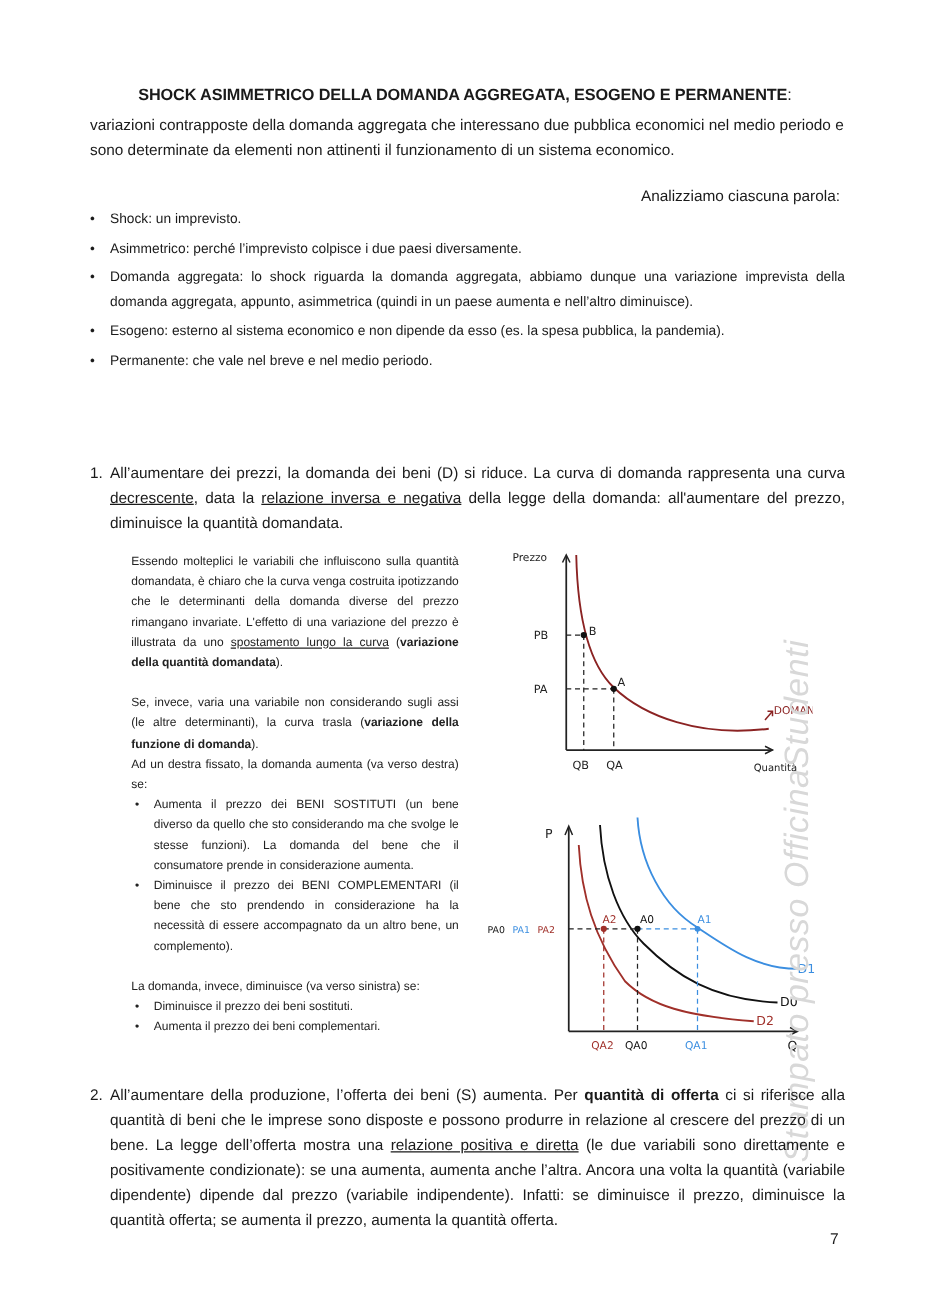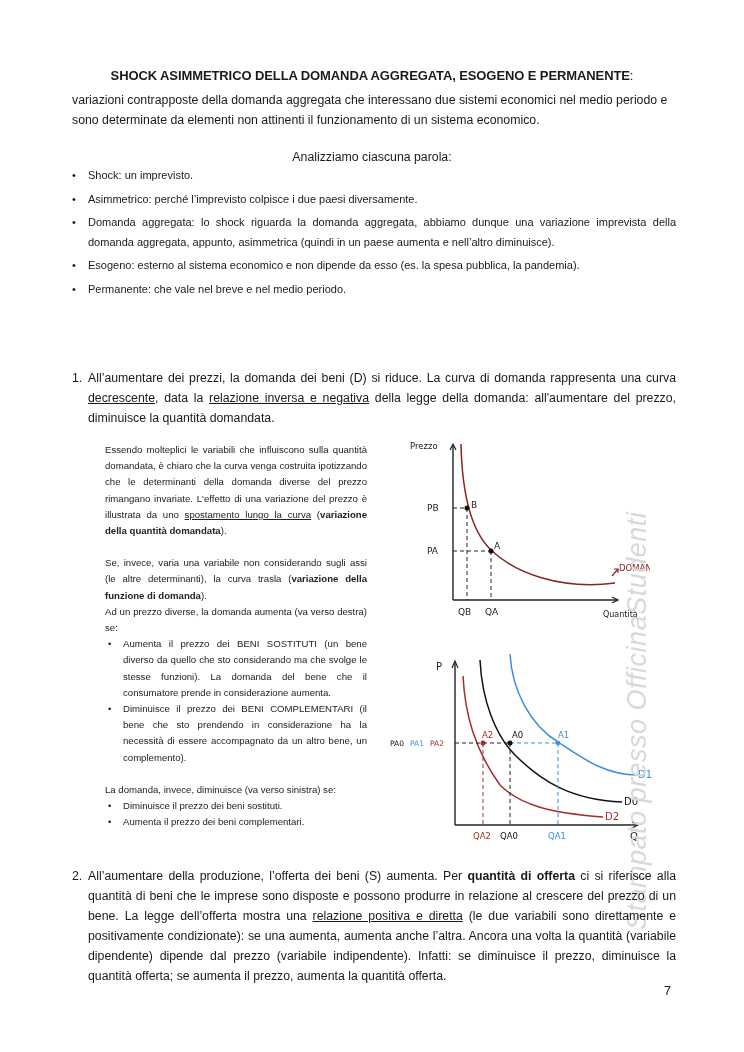--- a/index.html
+++ b/index.html
@@ -4,21 +4,21 @@
 <style>
   html, body { margin: 0; padding: 0; background: #ffffff; }
   body { width: 744px; height: 1052px; position: relative; overflow: hidden;
          font-family: "Liberation Sans", "DejaVu Sans", sans-serif; color: #1a1a1a; }
   .page { position: absolute; left: 0; top: 0; width: 648px; height: 1052px; }
   .title { position: absolute; left: 72px; top: 68px; width: 600px; text-align: center;
            font-size: 13px; font-weight: bold; letter-spacing: -0.1px; }
   .title .colon { font-weight: normal; }
   .para { position: absolute; left: 72px; width: 604px; font-size: 12.3px; line-height: 20px; }
   .intro { top: 90px; }
-  .center { position: absolute; left: 72px; width: 600px; text-align: center; font-size: 12.3px; }
+  .center { position: absolute; left: 72px; width: 600px; text-align: right; font-size: 12.3px; }
   ul.bul { position: absolute; left: 72px; width: 604px; margin: 0; padding: 0; list-style: none;
            font-size: 11px; line-height: 19.5px; }
   ul.bul li { position: relative; padding-left: 16px; margin-bottom: 4px; text-align: justify; }
   ul.bul li::before { content: "\2022"; position: absolute; left: 0; top: 0; }
   .section-title { position: absolute; left: 72px; top: 345px; width: 600px; text-align: center;
                    font-size: 12.5px; text-decoration: underline; font-variant: small-caps; }
   .num-item { position: absolute; left: 72px; width: 604px; font-size: 12.3px; line-height: 20px; }
   .num-item .n { position: absolute; left: 0; top: 0; }
   .num-item .body { margin-left: 16px; text-align: justify; }
   .u { text-decoration: underline; }
@@ -38,42 +38,42 @@
 </style>
 </head>
 <body>
 
 <div class="page">
 
   <div class="title">
     <span>SHOCK ASIMMETRICO DELLA DOMANDA AGGREGATA, ESOGENO E PERMANENTE</span><span class="colon">:</span>
   </div>
 
-  <div class="para intro">variazioni contrapposte della domanda aggregata che interessano due sistemi economici nel medio periodo e sono determinate da elementi non attinenti il funzionamento di un sistema economico.</div>
+  <div class="para intro">variazioni contrapposte della domanda aggregata che interessano due pubblica economici nel medio periodo e sono determinate da elementi non attinenti il funzionamento di un sistema economico.</div>
 
   <div class="center" style="top:150px;">Analizziamo ciascuna parola:</div>
 
   <ul class="bul" style="top:166px;">
     <li>Shock: un imprevisto.</li>
     <li>Asimmetrico: perché l’imprevisto colpisce i due paesi diversamente.</li>
     <li>Domanda aggregata: lo shock riguarda la domanda aggregata, abbiamo dunque una variazione imprevista della domanda aggregata, appunto, asimmetrica (quindi in un paese aumenta e nell’altro diminuisce).</li>
     <li>Esogeno: esterno al sistema economico e non dipende da esso (es. la spesa pubblica, la pandemia).</li>
     <li>Permanente: che vale nel breve e nel medio periodo.</li>
   </ul>
 
 
   <div class="num-item" style="top:368px;">
     <span class="n">1.</span>
     <div class="body"><span>All’aumentare dei prezzi, la domanda dei beni (D) si riduce. La curva di domanda rappresenta una curva </span><span class="u">decrescente</span><span>, data la </span><span class="u">relazione inversa e negativa</span><span> della legge della domanda: all'aumentare del prezzo, diminuisce la quantità domandata.</span></div>
   </div>
 
   <div class="box" style="top:442px;">
     <p><span>Essendo molteplici le variabili che influiscono sulla quantità domandata, è chiaro che la curva venga costruita ipotizzando che le determinanti della domanda diverse del prezzo rimangano invariate. L'effetto di una variazione del prezzo è illustrata da uno </span><span class="u">spostamento lungo la curva</span><span> (</span><span class="b">variazione della quantità domandata</span><span>).</span></p>
     <p style="margin-top:16px;"><span>Se, invece, varia una variabile non considerando sugli assi (le altre determinanti), la curva trasla (</span><span class="b">variazione della funzione di domanda</span><span>).</span></p>
-    <p>Ad un prezzo diverse, la domanda aumenta (va verso destra) se:</p>
+    <p>Ad un destra fissato, la domanda aumenta (va verso destra) se:</p>
     <ul>
       <li>Aumenta il prezzo dei BENI SOSTITUTI (un bene diverso da quello che sto considerando ma che svolge le stesse funzioni). La domanda del bene che il consumatore prende in considerazione aumenta.</li>
       <li>Diminuisce il prezzo dei BENI COMPLEMENTARI (il bene che sto prendendo in considerazione ha la necessità di essere accompagnato da un altro bene, un complemento).</li>
     </ul>
     <p style="margin-top:16px;">La domanda, invece, diminuisce (va verso sinistra) se:</p>
     <ul>
       <li>Diminuisce il prezzo dei beni sostituti.</li>
       <li>Aumenta il prezzo dei beni complementari.</li>
     </ul>
   </div>

